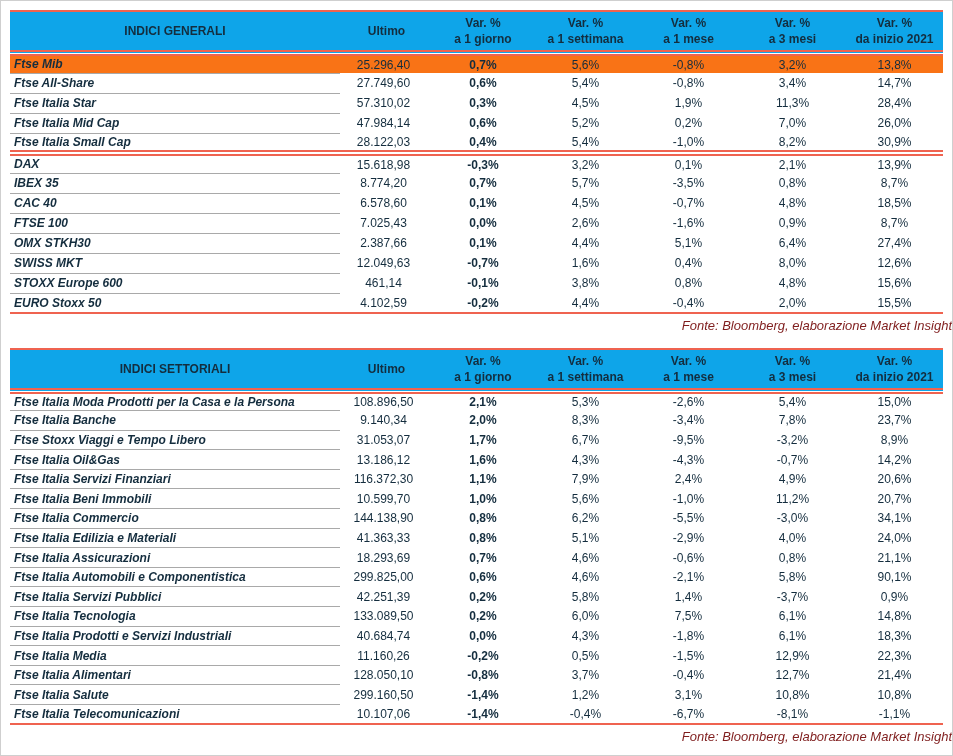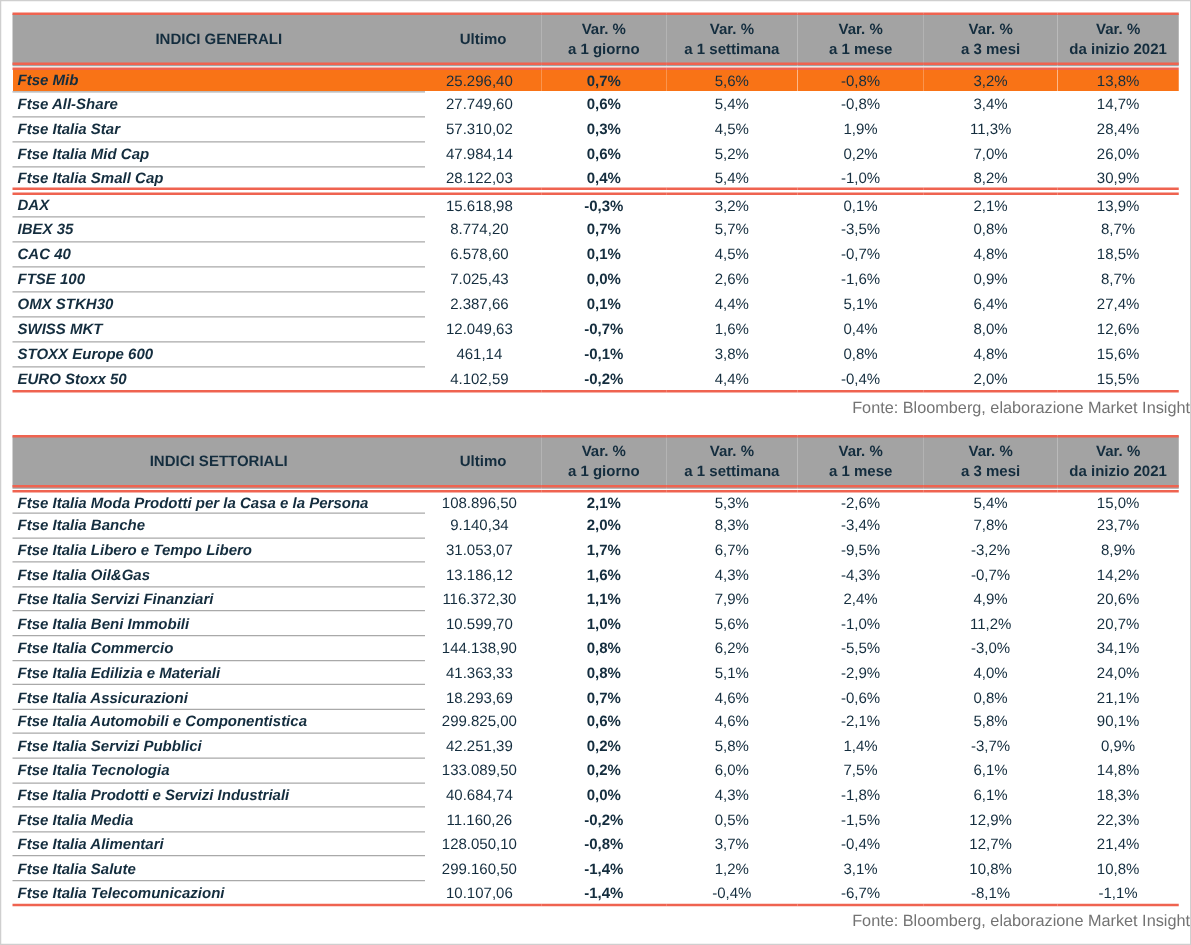--- a/index.html
+++ b/index.html
@@ -27,21 +27,21 @@
   table.t2 { margin-top: 14px; }
   col.c-label  { width: 330px; }
   col.c-ultimo { width: 93px; }
   col.c-p1 { width: 100px; }
   col.c-p2 { width: 105px; }
   col.c-p3 { width: 101px; }
   col.c-p4 { width: 107px; }
   col.c-p5 { width: 97px; }
   thead tr {
     height: 42px;
-    background: #a3a3a3;
+    background: #0ea5e9;
     border-radius: 13px;
   }
   thead {
     border-top: 2px solid #ef6350;
     border-bottom: 6px double #ef6350;
   }
   th {
     font-size: 12px;
     font-weight: bold;
     color: #142d3e;
@@ -67,23 +67,24 @@
   }
   td.c-ultimo { text-align: center; padding-right: 6px; }
   td.c-d1 { text-align: center; font-weight: bold; }
   td.c-pct { text-align: center; }
   tr.hl td { background: #f97316; }
   .fonte {
     width: 942px;
     margin-left: 9px;
     margin-top: 3px;
     text-align: right;
+    font-style: italic;
     font-size: 13px;
     line-height: 17px;
-    color: #737373;
+    color: #7f1d1d;
   }
 </style>
 </head>
 <body>
 
 <div class="page">
 
   <table class="idx t1">
     <colgroup>
       <col class="c-label">
@@ -293,21 +294,21 @@
         <tr>
     <td class="c-label">Ftse Italia Banche</td>
     <td class="c-ultimo">9.140,34</td>
     <td class="c-d1">2,0%</td>
     <td class="c-pct">8,3%</td>
     <td class="c-pct">-3,4%</td>
     <td class="c-pct">7,8%</td>
     <td class="c-pct">23,7%</td>
   </tr>
         <tr>
-    <td class="c-label">Ftse Italia Libero e Tempo Libero</td>
+    <td class="c-label">Ftse Stoxx Viaggi e Tempo Libero</td>
     <td class="c-ultimo">31.053,07</td>
     <td class="c-d1">1,7%</td>
     <td class="c-pct">6,7%</td>
     <td class="c-pct">-9,5%</td>
     <td class="c-pct">-3,2%</td>
     <td class="c-pct">8,9%</td>
   </tr>
         <tr>
     <td class="c-label">Ftse Italia Oil&amp;Gas</td>
     <td class="c-ultimo">13.186,12</td>

